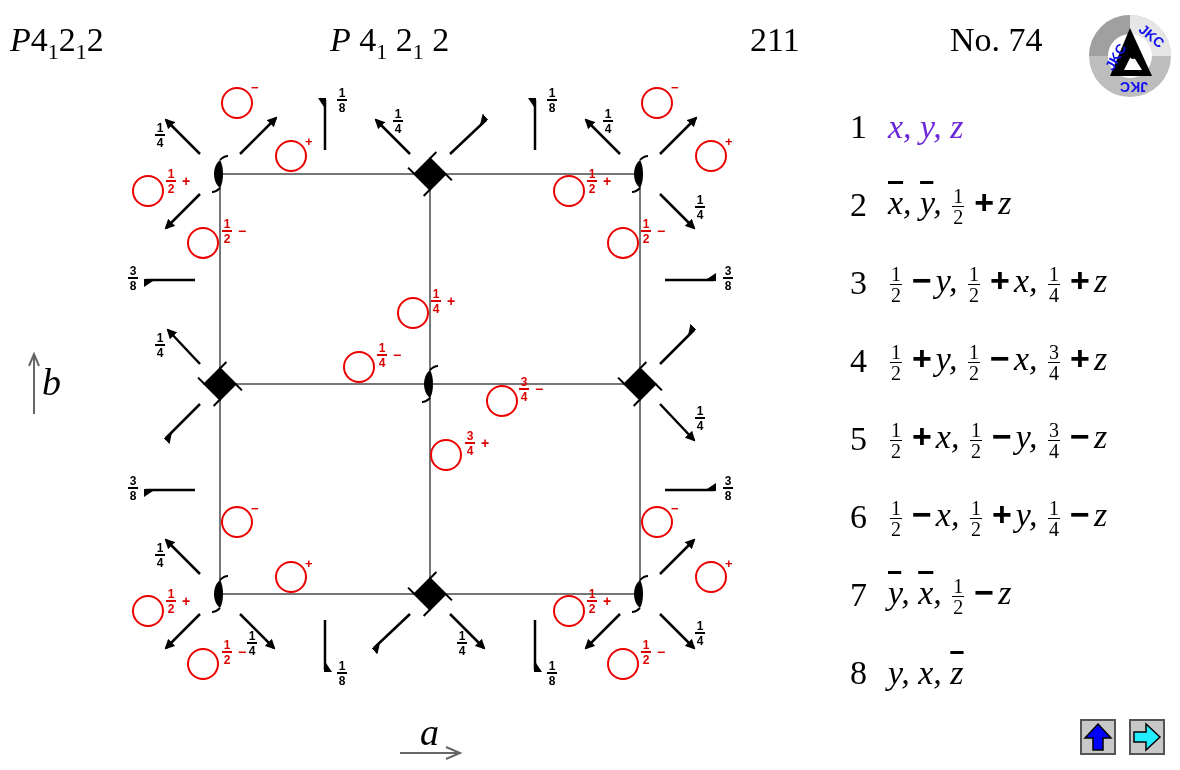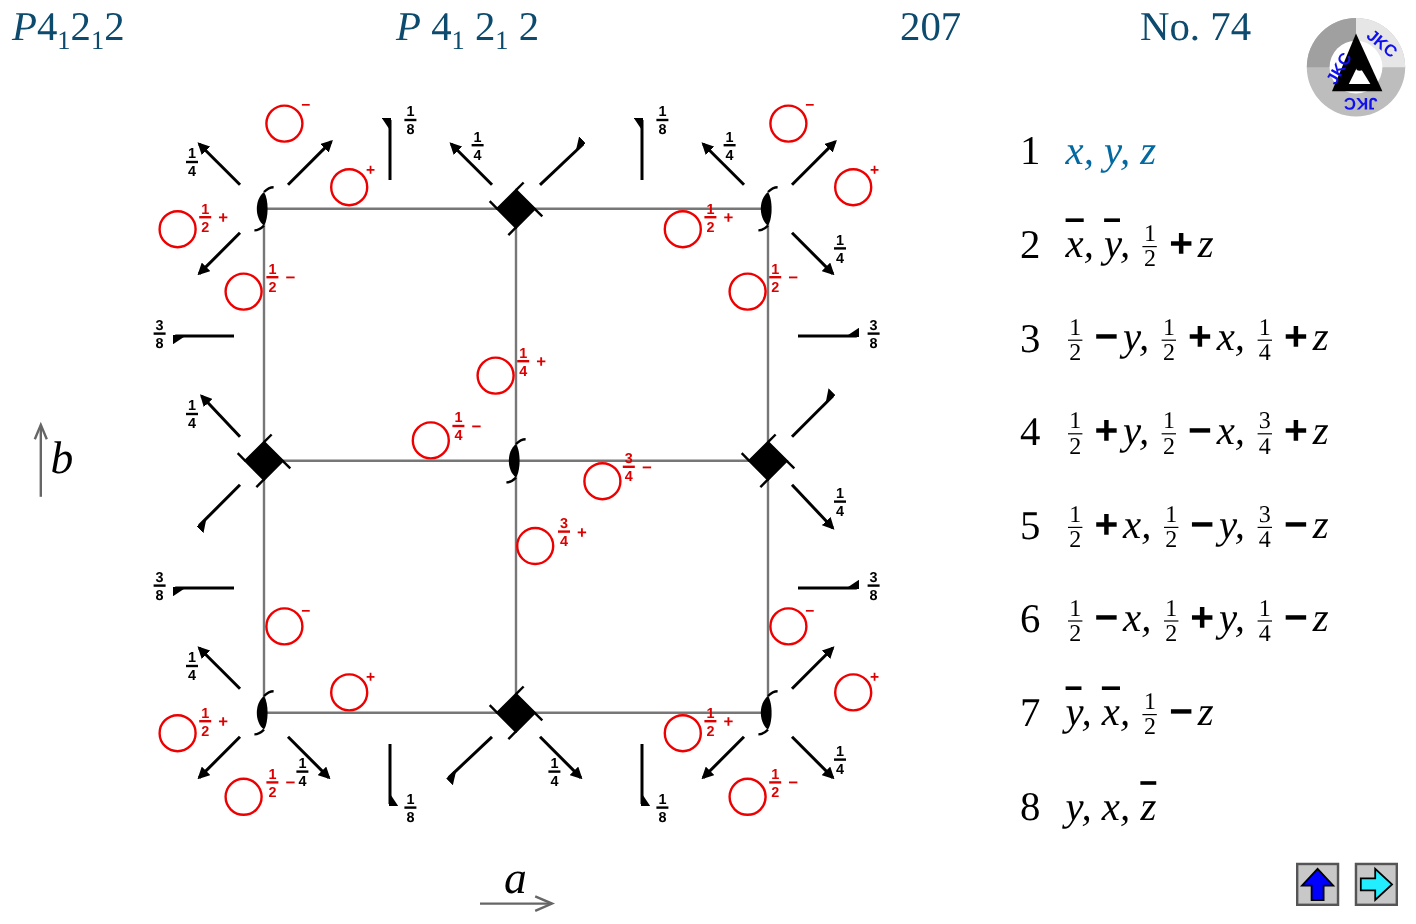--- a/index.html
+++ b/index.html
@@ -1,46 +1,46 @@
 <!DOCTYPE html>
 <html><head>
 <meta charset="utf-8">
 <style>
   html, body { margin:0; padding:0; background:#fff; }
   body { width:1180px; height:770px; position:relative; overflow:hidden; font-family:"Liberation Serif", serif; }
-  .hdr { position:absolute; top:3px; font-size:34px; color:#0c4a6e; line-height:40px; }
+  .hdr { position:absolute; top:20px; font-size:34px; color:#000000; line-height:40px; }
   .hdr sub { font-size:22px; vertical-align:-8px; line-height:0; }
   .hdr .it { font-style:italic; }
   #diagram { position:absolute; left:0; top:0; }
   .ops { position:absolute; left:850px; top:88px; }
   .op { position:absolute; left:0; height:78px; white-space:nowrap; font-size:34px; color:#000; display:flex; align-items:center; }
   .op .num { width:38px; display:inline-block; }
   .op .expr { font-style:italic; }
-  .op .blue { color:#0369a1; }
+  .op .blue { color:#6d28d9; }
   .frac { display:inline-flex; flex-direction:column; align-items:center; font-style:normal; font-size:20px; line-height:20px; vertical-align:middle; margin:0 6px 0 2px; }
   .frac .n { border-bottom:1px solid #000; padding:0 1px; }
   .bar { text-decoration:overline; }
   .sign { font-style:normal; font-family:"Liberation Sans", sans-serif; font-weight:bold; margin:0 4px; }
   .axis-label { position:absolute; font-style:italic; font-size:38px; }
   .navbtn { position:absolute; top:719px; width:36px; height:36px; background:#c8c8c8; border:2px solid #555; box-sizing:border-box; cursor:pointer; }
   .logo { position:absolute; left:1088px; top:14px; width:84px; height:84px; }
 </style>
 </head>
 <body>
 
 <div class="hdr" style="left:10px;">
   <span class="it">P</span><span>4</span><sub>1</sub><span>2</span><sub>1</sub><span>2</span>
 </div>
 <div class="hdr" style="left:330px;">
   <span class="it">P</span>
   <span>4</span><sub>1</sub>
   <span>2</span><sub>1</sub>
   <span>2</span>
 </div>
-<div class="hdr" style="left:750px;">207</div>
+<div class="hdr" style="left:750px;">211</div>
 <div class="hdr" style="left:950px;">No. 74</div>
 
 <svg class="logo" viewBox="0 0 84 84">
   <circle cx="42" cy="42" r="41" fill="#bdbdbd"></circle>
   <path d="M42 1 A41 41 0 0 1 83 42 L42 42 Z" fill="#e6e6e6"></path>
   <path d="M42 1 A41 41 0 0 0 1 42 L42 42 Z" fill="#a0a0a0"></path>
   <circle cx="42" cy="42" r="22" fill="#fff"></circle>
   <polygon points="42,14 22,62 64,62" fill="#000"></polygon>
   <polygon points="44,40 36,56 54,56" fill="#fff"></polygon>
   <circle cx="45" cy="42" r="3" fill="#000"></circle>

